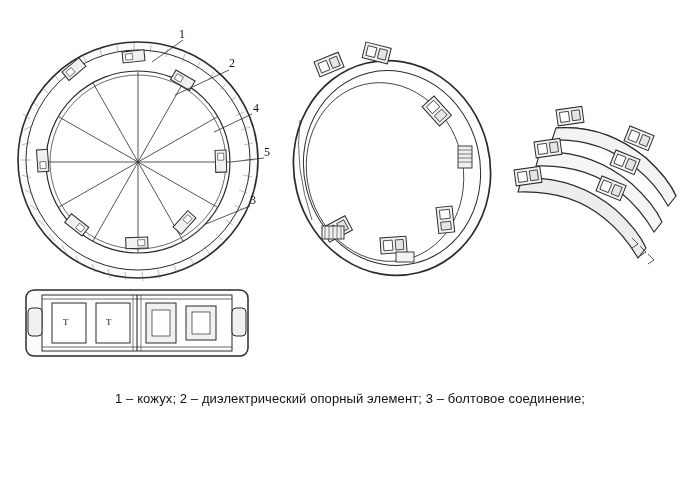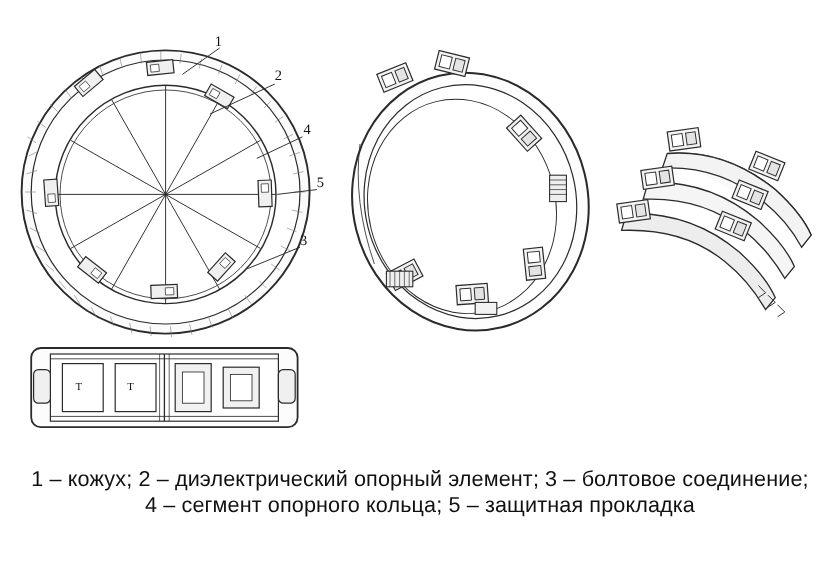--- a/index.html
+++ b/index.html
@@ -26,21 +26,21 @@
     top: 0;
     width: 700px;
     height: 483px;
   }
   .caption-block {
     position: absolute;
     left: 0;
     top: 388px;
     width: 700px;
     text-align: center;
-    font-size: 18px;
+    font-size: 13px;
     line-height: 22px;
     color: #111;
     letter-spacing: 0.1px;
   }
   .caption-line {
     display: block;
     white-space: nowrap;
   }
   .callout-num {
     position: absolute;
@@ -303,16 +303,15 @@
   <span class="callout-num" style="left:229px; top:56px;">2</span>
   <span class="callout-num" style="left:250px; top:193px;">3</span>
   <span class="callout-num" style="left:253px; top:101px;">4</span>
   <span class="callout-num" style="left:264px; top:145px;">5</span>
 
   <span class="label-T" style="left:63px; top:317px;">T</span>
   <span class="label-T" style="left:106px; top:317px;">T</span>
 
   <div class="caption-block">
     <span class="caption-line">1 – кожух; 2 – диэлектрический опорный элемент; 3 – болтовое соединение;</span>
-    <span class="caption-line">4 – сегмент опорного кольца; 5 – защитная прокладка</span>
   </div>
 
 </div>
 
 </body></html>

